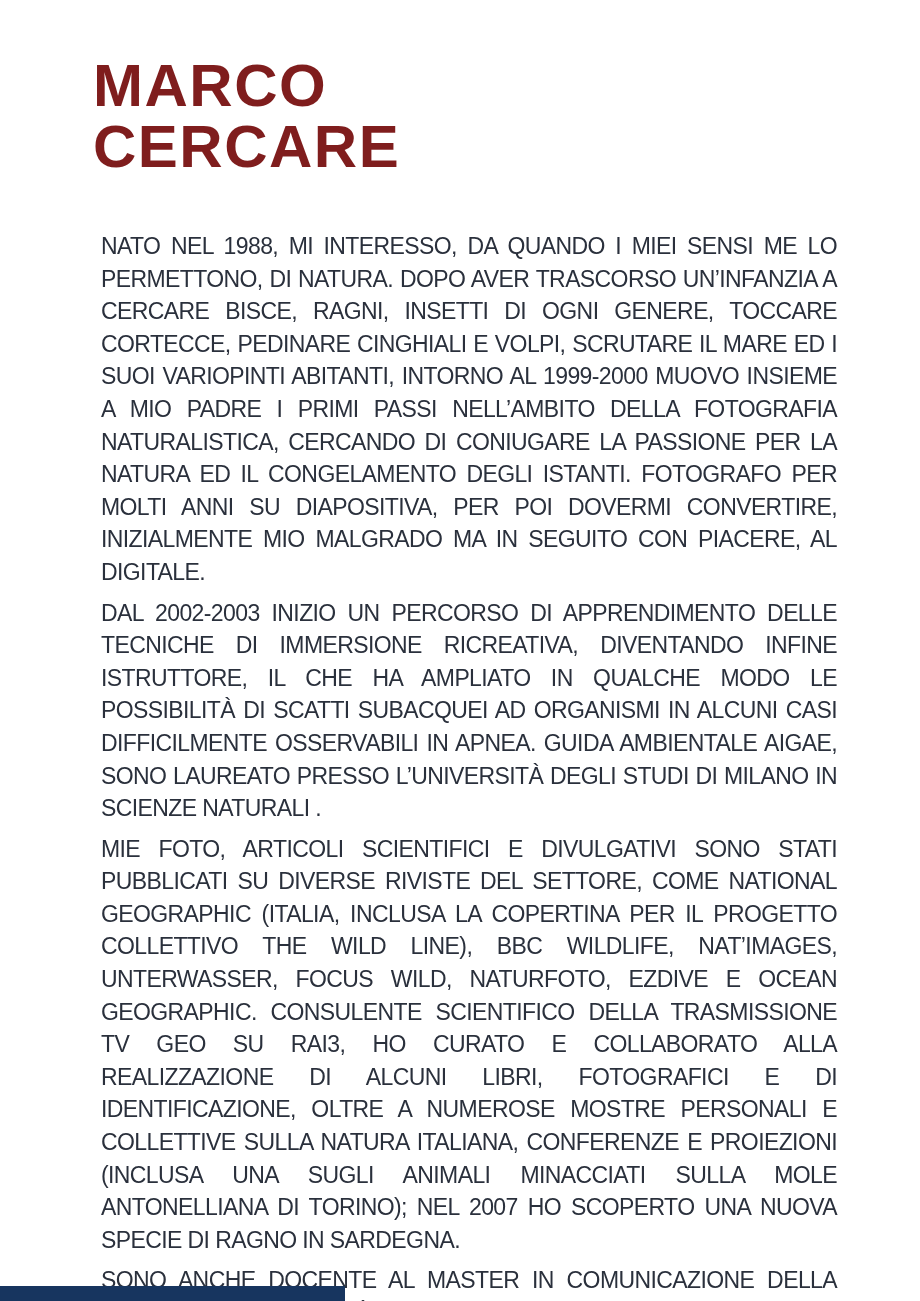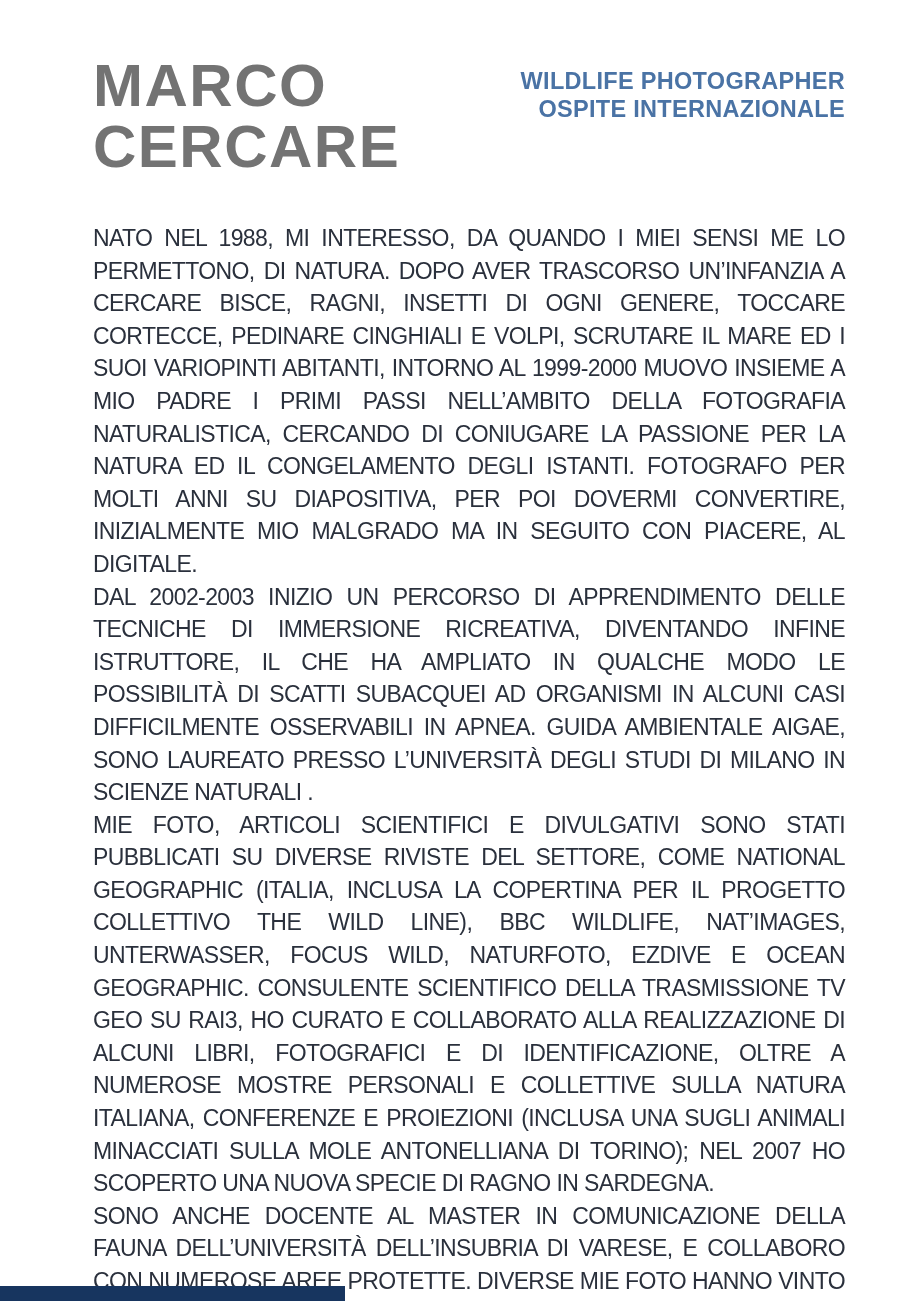--- a/index.html
+++ b/index.html
@@ -19,21 +19,21 @@
     position: absolute;
     top: 55px;
     left: 93px;
     right: 75px;
     display: flex;
     justify-content: space-between;
     align-items: flex-start;
   }
   .title {
     margin: 0;
-    color: #737373;
+    color: #7f1d1d;
     font-size: 60px;
     line-height: 61px;
     font-weight: bold;
     letter-spacing: 1.5px;
     white-space: nowrap;
   }
   .subtitle {
     margin-top: 13px;
     text-align: right;
     color: #4a73a5;
@@ -47,21 +47,21 @@
     position: absolute;
     top: 222px;
     left: 93px;
     width: 752px;
     color: #2a303c;
     font-size: 23px;
     line-height: 32.6px;
     letter-spacing: -0.6px;
   }
   .bio p {
-    margin: 0;
+    margin: 8px;
     text-align: justify;
     text-align-last: left;
   }
   .accent-bar {
     position: absolute;
     left: 0;
     bottom: 0;
     width: 345px;
     height: 15px;
     background: #17355f;
@@ -70,24 +70,20 @@
 </head>
 <body>
 
 <div class="page">
 
   <div class="header">
     <h1 class="title">
       <span>MARCO</span><br>
       <span>CERCARE</span>
     </h1>
-    <div class="subtitle">
-      <span>WILDLIFE PHOTOGRAPHER</span><br>
-      <span>OSPITE INTERNAZIONALE</span>
-    </div>
   </div>
 
   <div class="bio">
     <p>NATO NEL 1988, MI INTERESSO, DA QUANDO I MIEI SENSI ME LO PERMETTONO, DI NATURA. DOPO AVER TRASCORSO UN’INFANZIA A CERCARE BISCE, RAGNI, INSETTI DI OGNI GENERE, TOCCARE CORTECCE, PEDINARE CINGHIALI E VOLPI, SCRUTARE IL MARE ED I SUOI VARIOPINTI ABITANTI, INTORNO AL 1999-2000 MUOVO INSIEME A MIO PADRE I PRIMI PASSI NELL’AMBITO DELLA FOTOGRAFIA NATURALISTICA, CERCANDO DI CONIUGARE LA PASSIONE PER LA NATURA ED IL CONGELAMENTO DEGLI ISTANTI. FOTOGRAFO PER MOLTI ANNI SU DIAPOSITIVA, PER POI DOVERMI CONVERTIRE, INIZIALMENTE MIO MALGRADO MA IN SEGUITO CON PIACERE, AL DIGITALE.</p>
     <p>DAL 2002-2003 INIZIO UN PERCORSO DI APPRENDIMENTO DELLE TECNICHE DI IMMERSIONE RICREATIVA, DIVENTANDO INFINE ISTRUTTORE, IL CHE HA AMPLIATO IN QUALCHE MODO LE POSSIBILITÀ DI SCATTI SUBACQUEI AD ORGANISMI IN ALCUNI CASI DIFFICILMENTE OSSERVABILI IN APNEA. GUIDA AMBIENTALE AIGAE, SONO LAUREATO PRESSO L’UNIVERSITÀ DEGLI STUDI DI MILANO IN SCIENZE NATURALI .</p>
     <p>MIE FOTO, ARTICOLI SCIENTIFICI E DIVULGATIVI SONO STATI PUBBLICATI SU DIVERSE RIVISTE DEL SETTORE, COME NATIONAL GEOGRAPHIC (ITALIA, INCLUSA LA COPERTINA PER IL PROGETTO COLLETTIVO THE WILD LINE), BBC WILDLIFE, NAT’IMAGES, UNTERWASSER, FOCUS WILD, NATURFOTO, EZDIVE E OCEAN GEOGRAPHIC. CONSULENTE SCIENTIFICO DELLA TRASMISSIONE TV GEO SU RAI3, HO CURATO E COLLABORATO ALLA REALIZZAZIONE DI ALCUNI LIBRI, FOTOGRAFICI E DI IDENTIFICAZIONE, OLTRE A NUMEROSE MOSTRE PERSONALI E COLLETTIVE SULLA NATURA ITALIANA, CONFERENZE E PROIEZIONI (INCLUSA UNA SUGLI ANIMALI MINACCIATI SULLA MOLE ANTONELLIANA DI TORINO); NEL 2007 HO SCOPERTO UNA NUOVA SPECIE DI RAGNO IN SARDEGNA.</p>
     <p>SONO ANCHE DOCENTE AL MASTER IN COMUNICAZIONE DELLA FAUNA DELL’UNIVERSITÀ DELL’INSUBRIA DI VARESE, E COLLABORO CON NUMEROSE AREE PROTETTE. DIVERSE MIE FOTO HANNO VINTO O RICEVUTO MENZIONI SPECIALI IN DIVERSI CONCORSI INTERNAZIONALI, COME ASFERICO, GDT EUROPEAN WILDLIFE PHOTOGRAPHER OF THE YEAR, FESTIVAL MONDIAL DE L’IMAGE SOUS-MARINE E SOPRATTUTTO WILDLIFE PHOTOGRAPHER OF THE YEAR NEL QUALE SONO STATO TRE VOLTE VINCITORE DI CATEGORIA (2011-2016-2018).</p>
   </div>
 
   <div class="accent-bar"></div>

